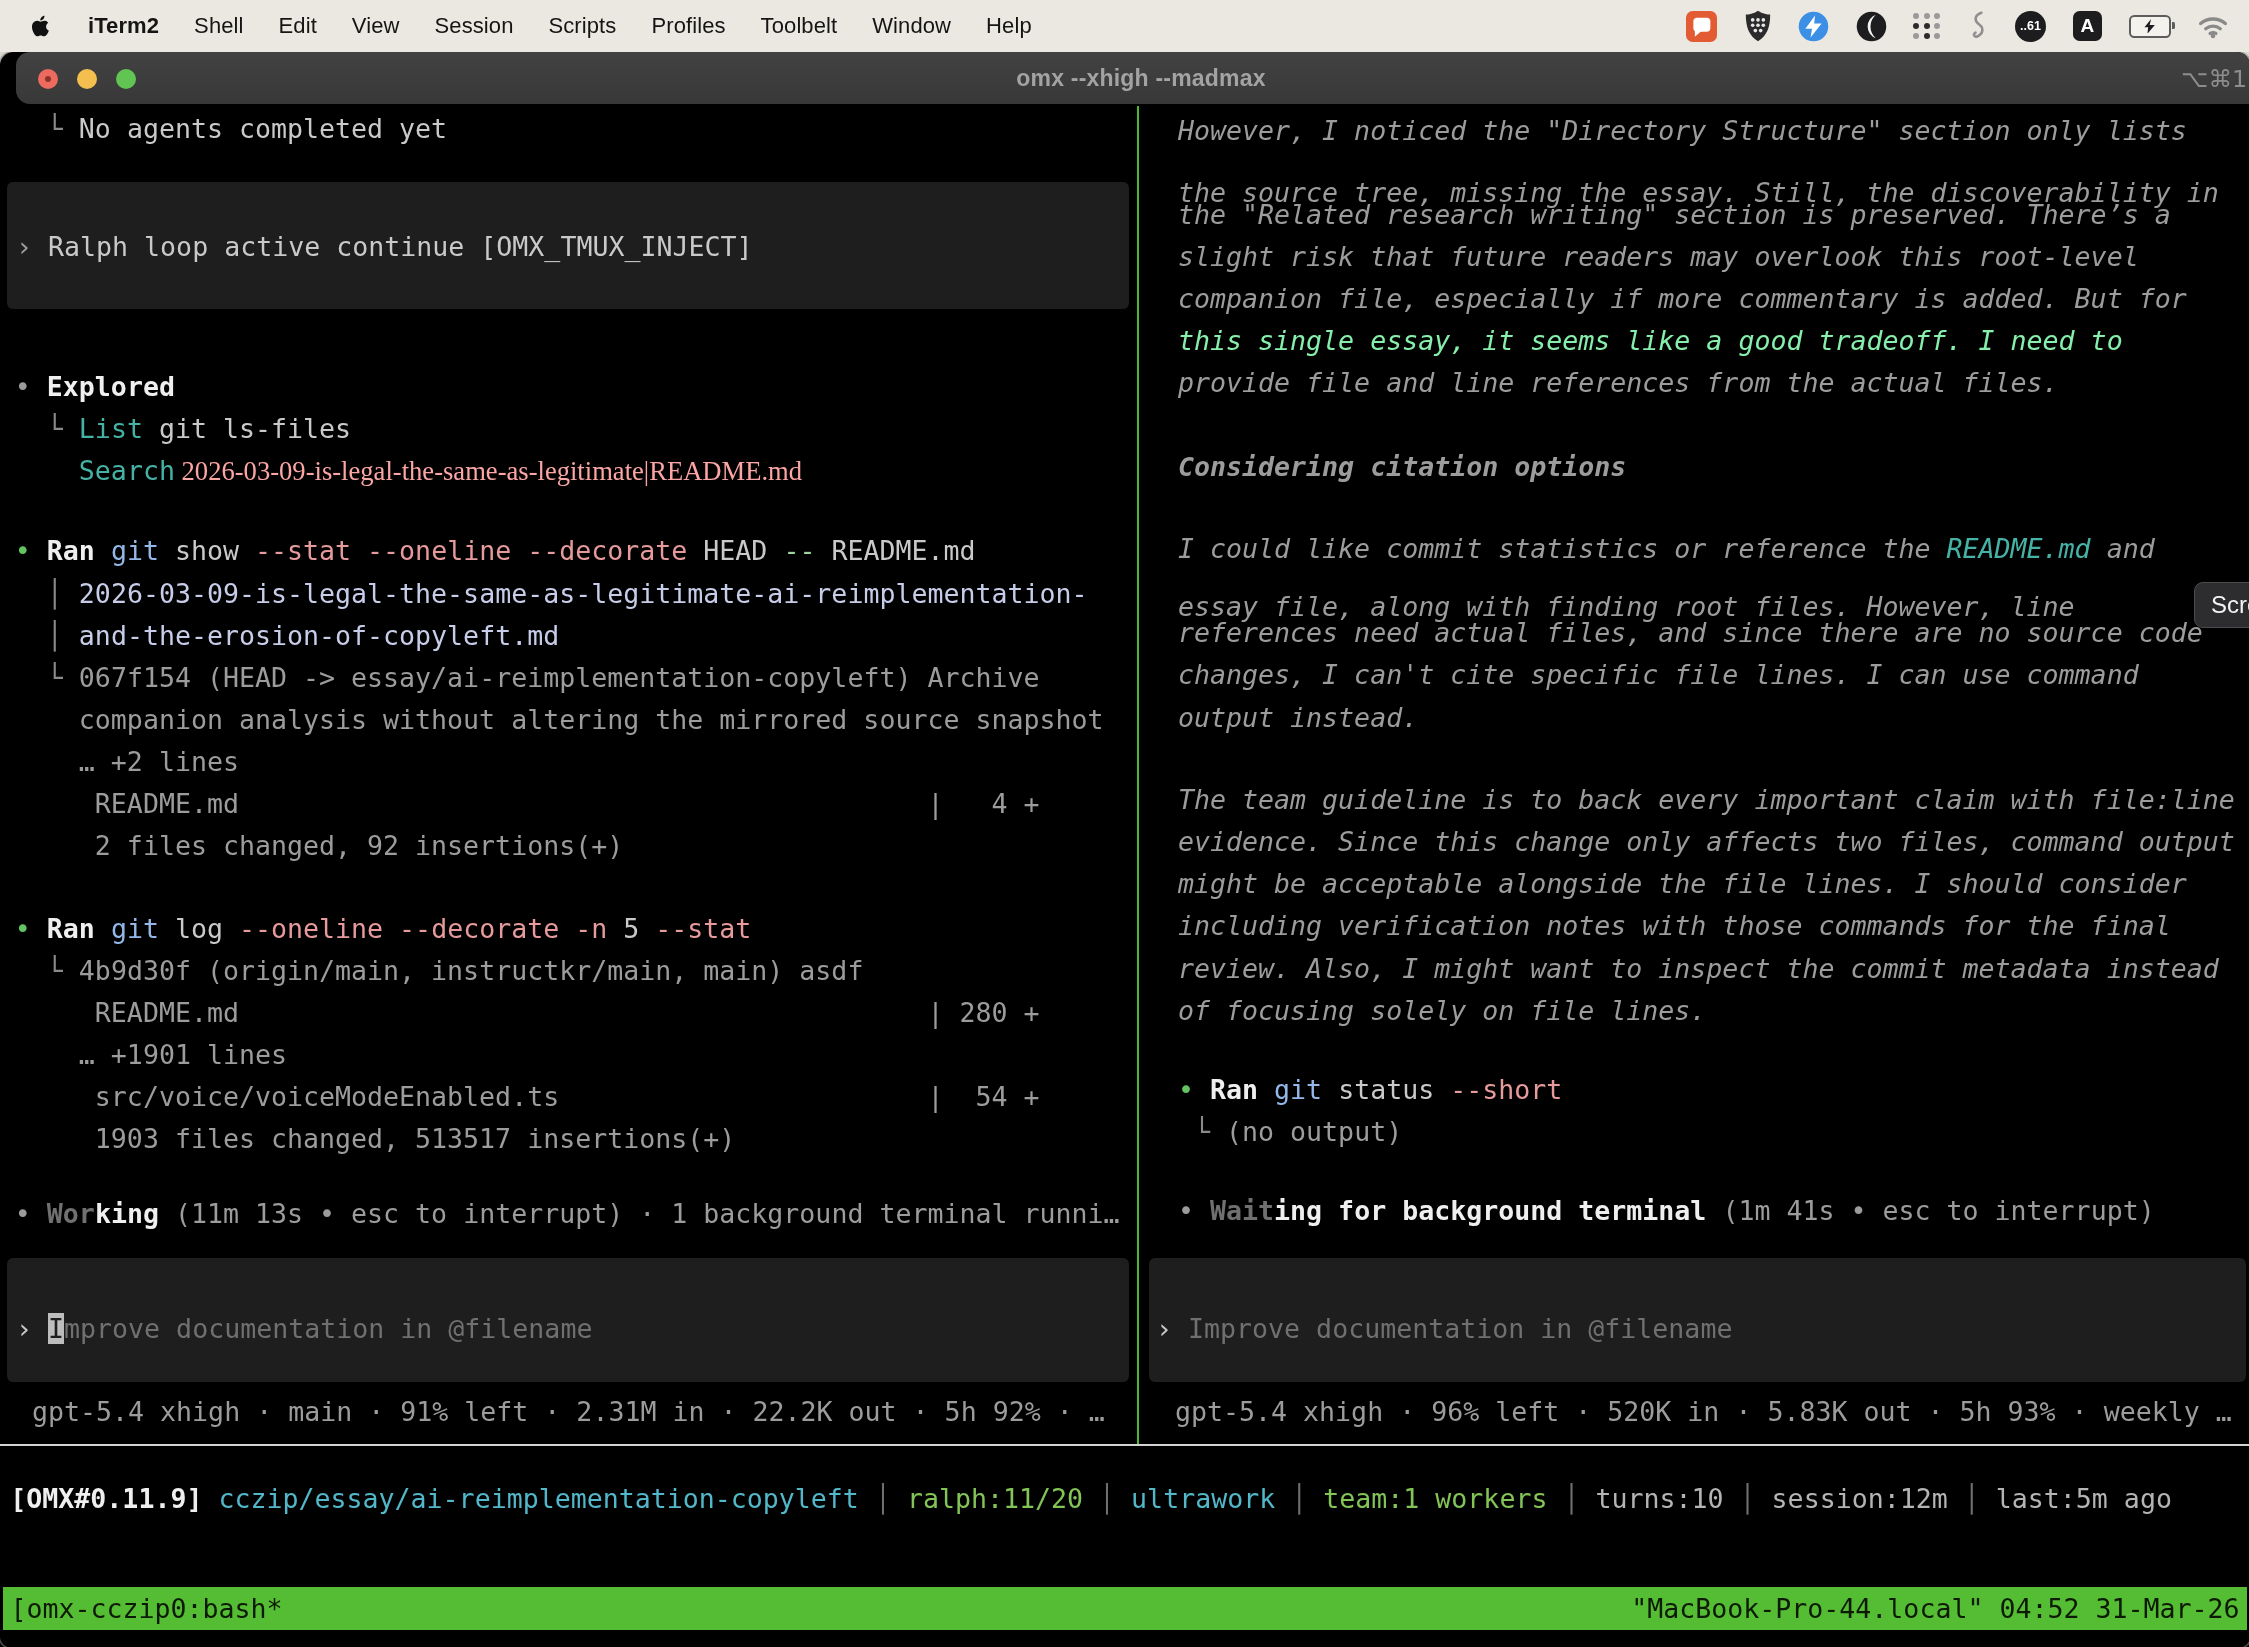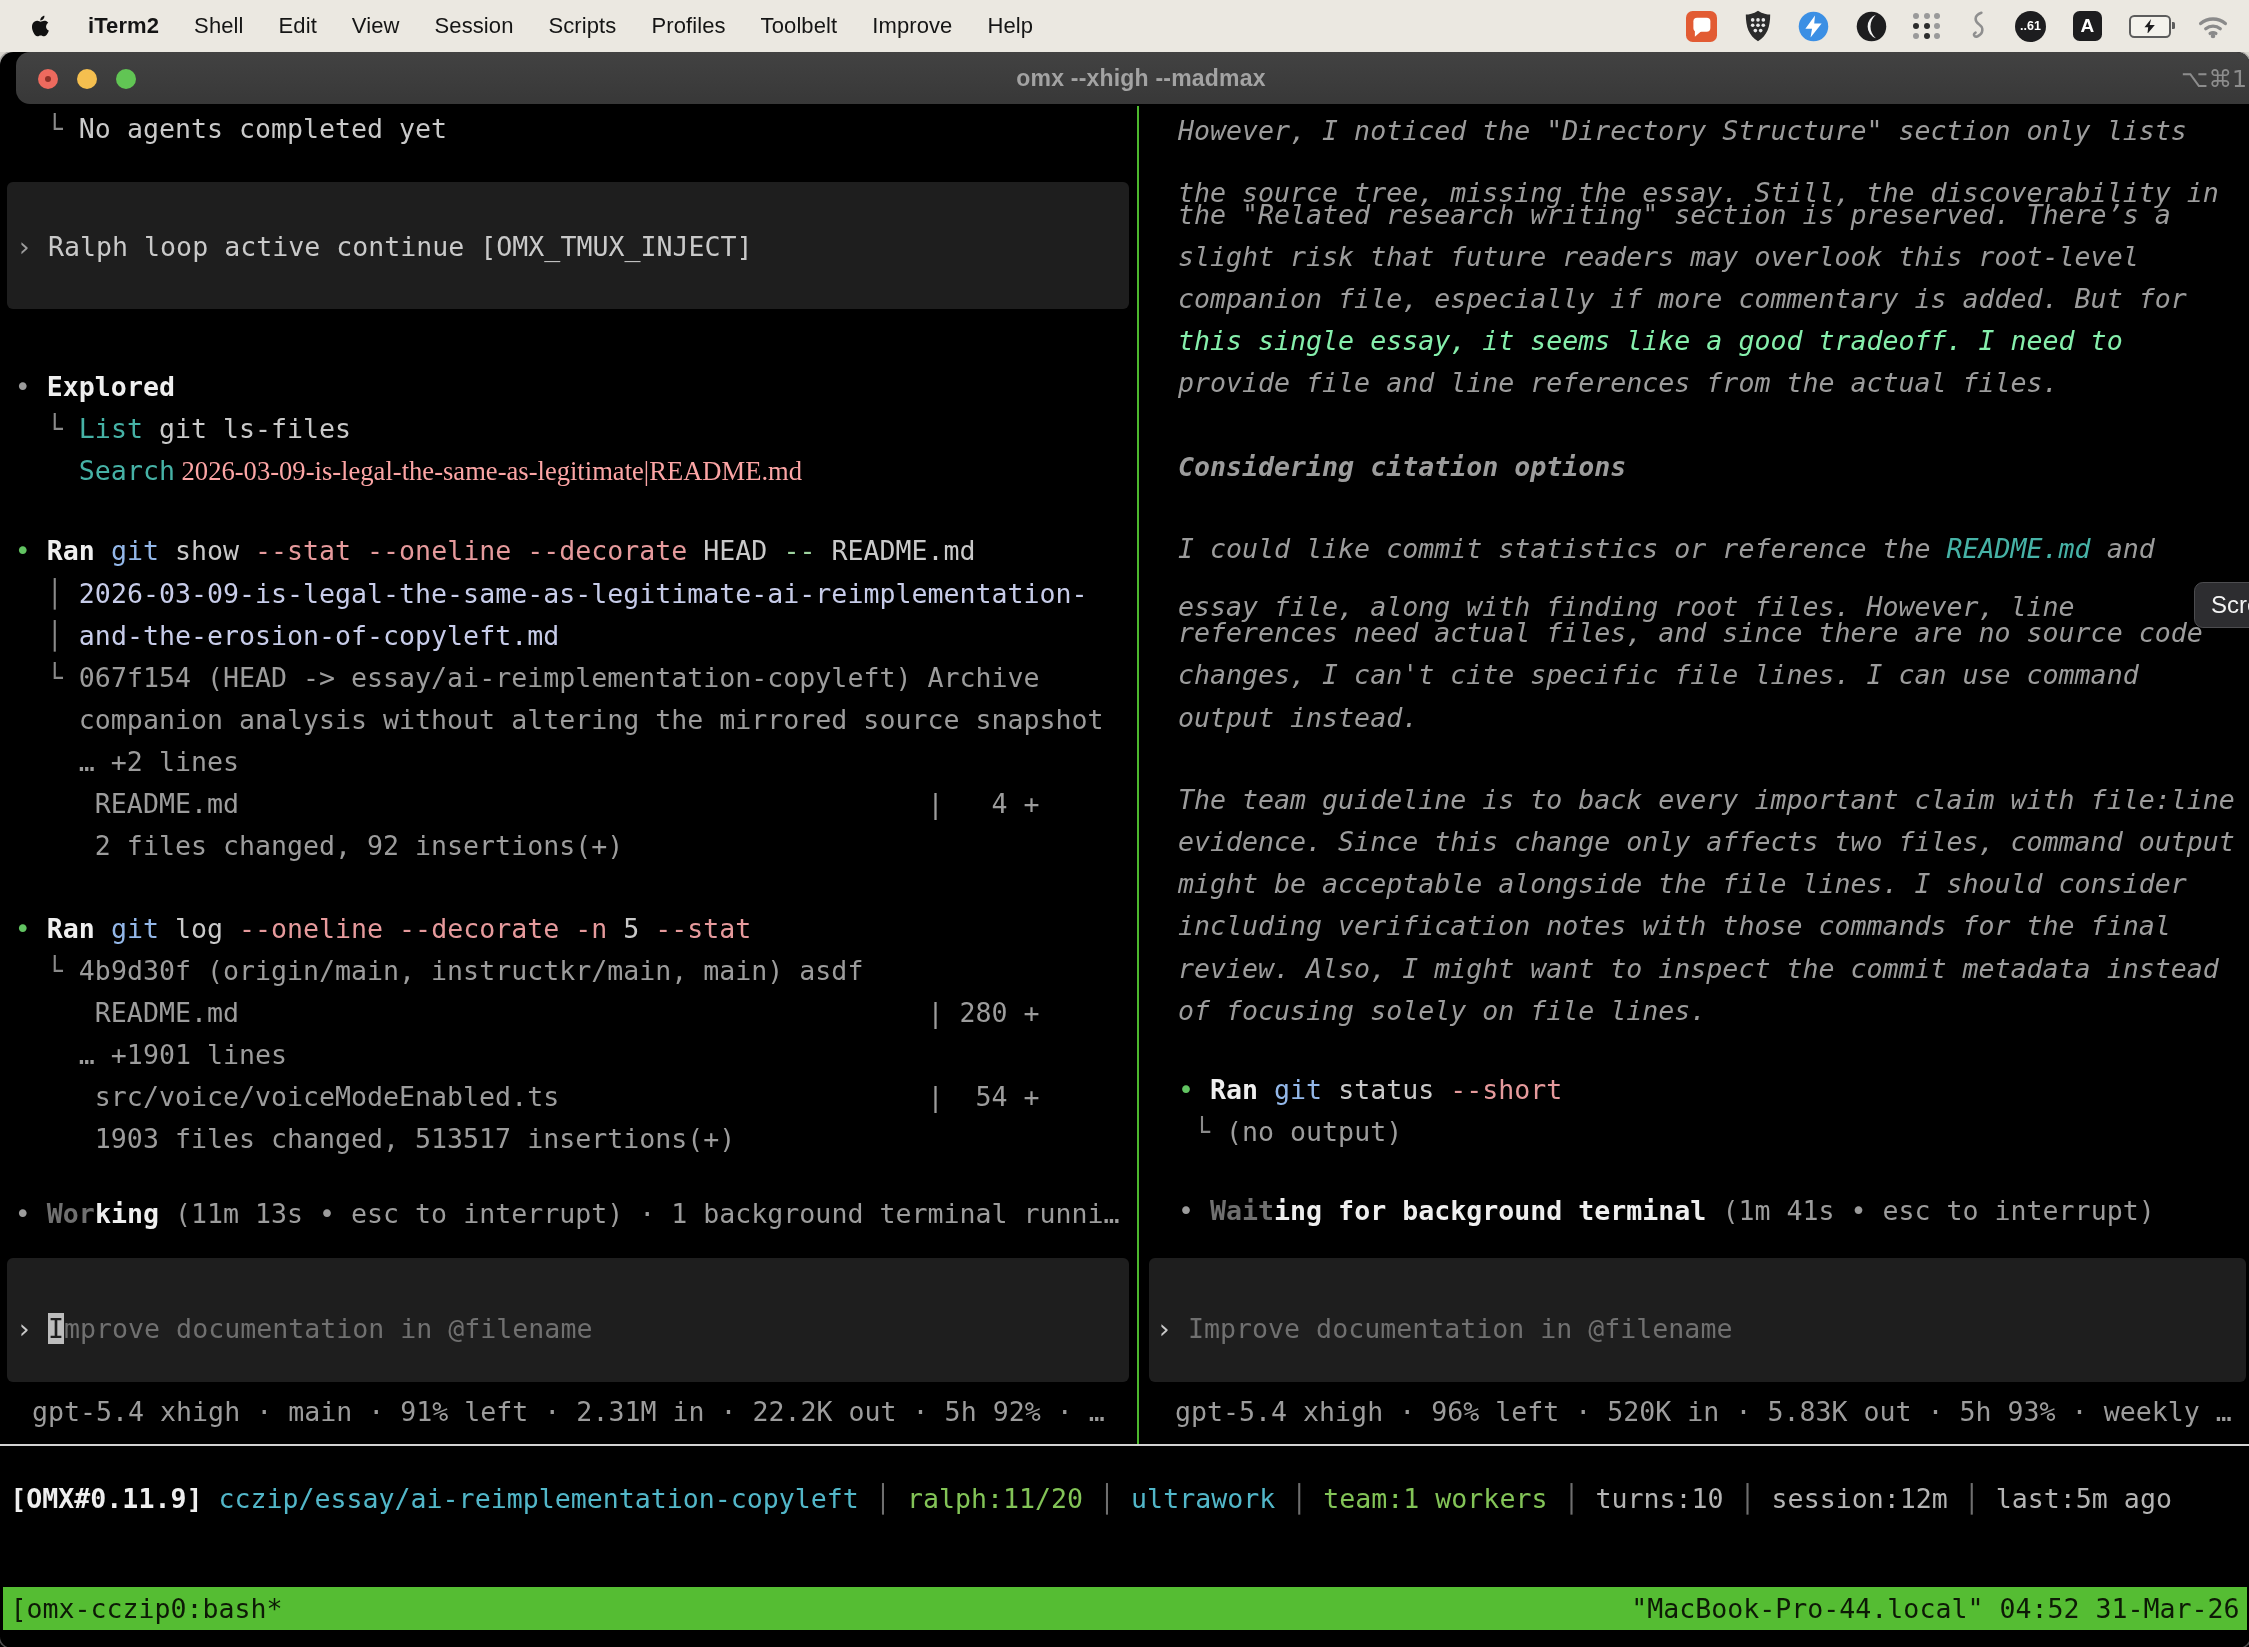--- a/index.html
+++ b/index.html
@@ -71,21 +71,21 @@
       </svg>
   </span>
   <span class="menu-item app">iTerm2</span>
   <span class="menu-item">Shell</span>
   <span class="menu-item">Edit</span>
   <span class="menu-item">View</span>
   <span class="menu-item">Session</span>
   <span class="menu-item">Scripts</span>
   <span class="menu-item">Profiles</span>
   <span class="menu-item">Toolbelt</span>
-  <span class="menu-item">Improve</span>
+  <span class="menu-item">Window</span>
   <span class="menu-item">Help</span>
 
   <span class="menu-right">
     <span class="mi">
       <svg width="31" height="31" viewBox="0 0 42 42">
           <rect width="42" height="42" rx="9" fill="#e25b33"></rect>
           <rect x="10" y="9" width="23" height="19" rx="5" fill="#fff"></rect>
           <path d="M12 26 L12 35 L21 27 Z" fill="#fff"></path>
         </svg>
     </span>

